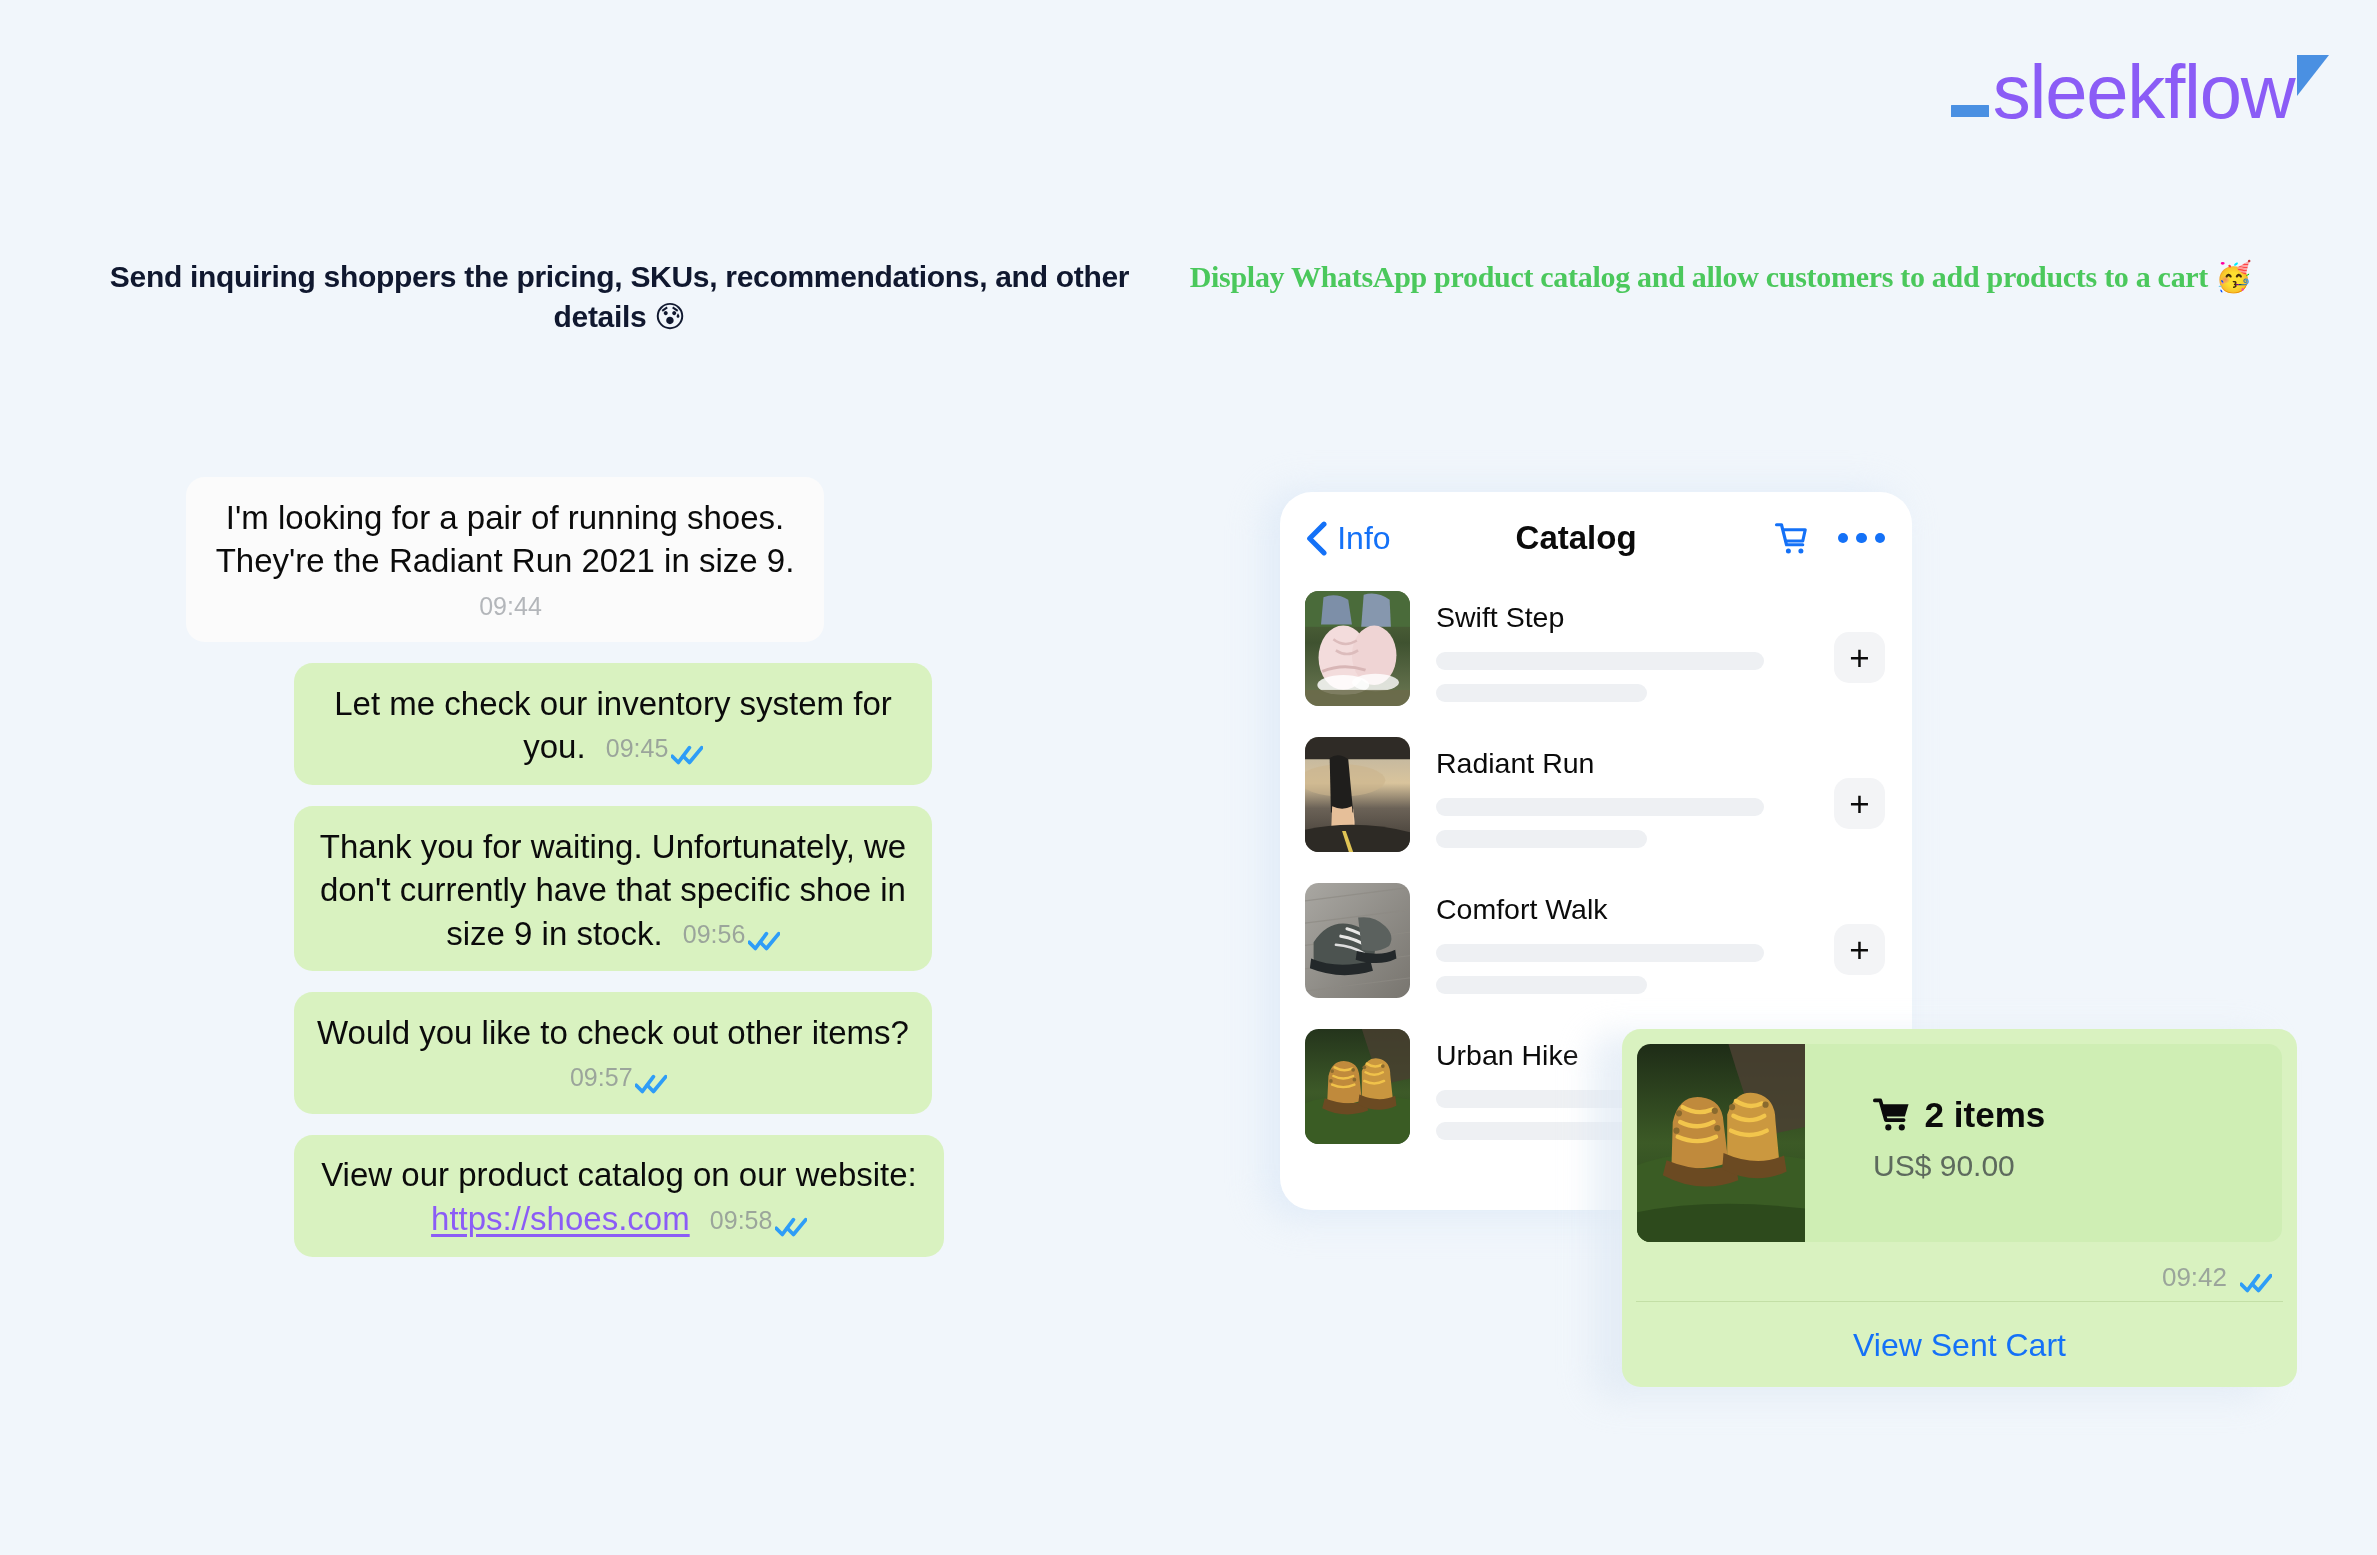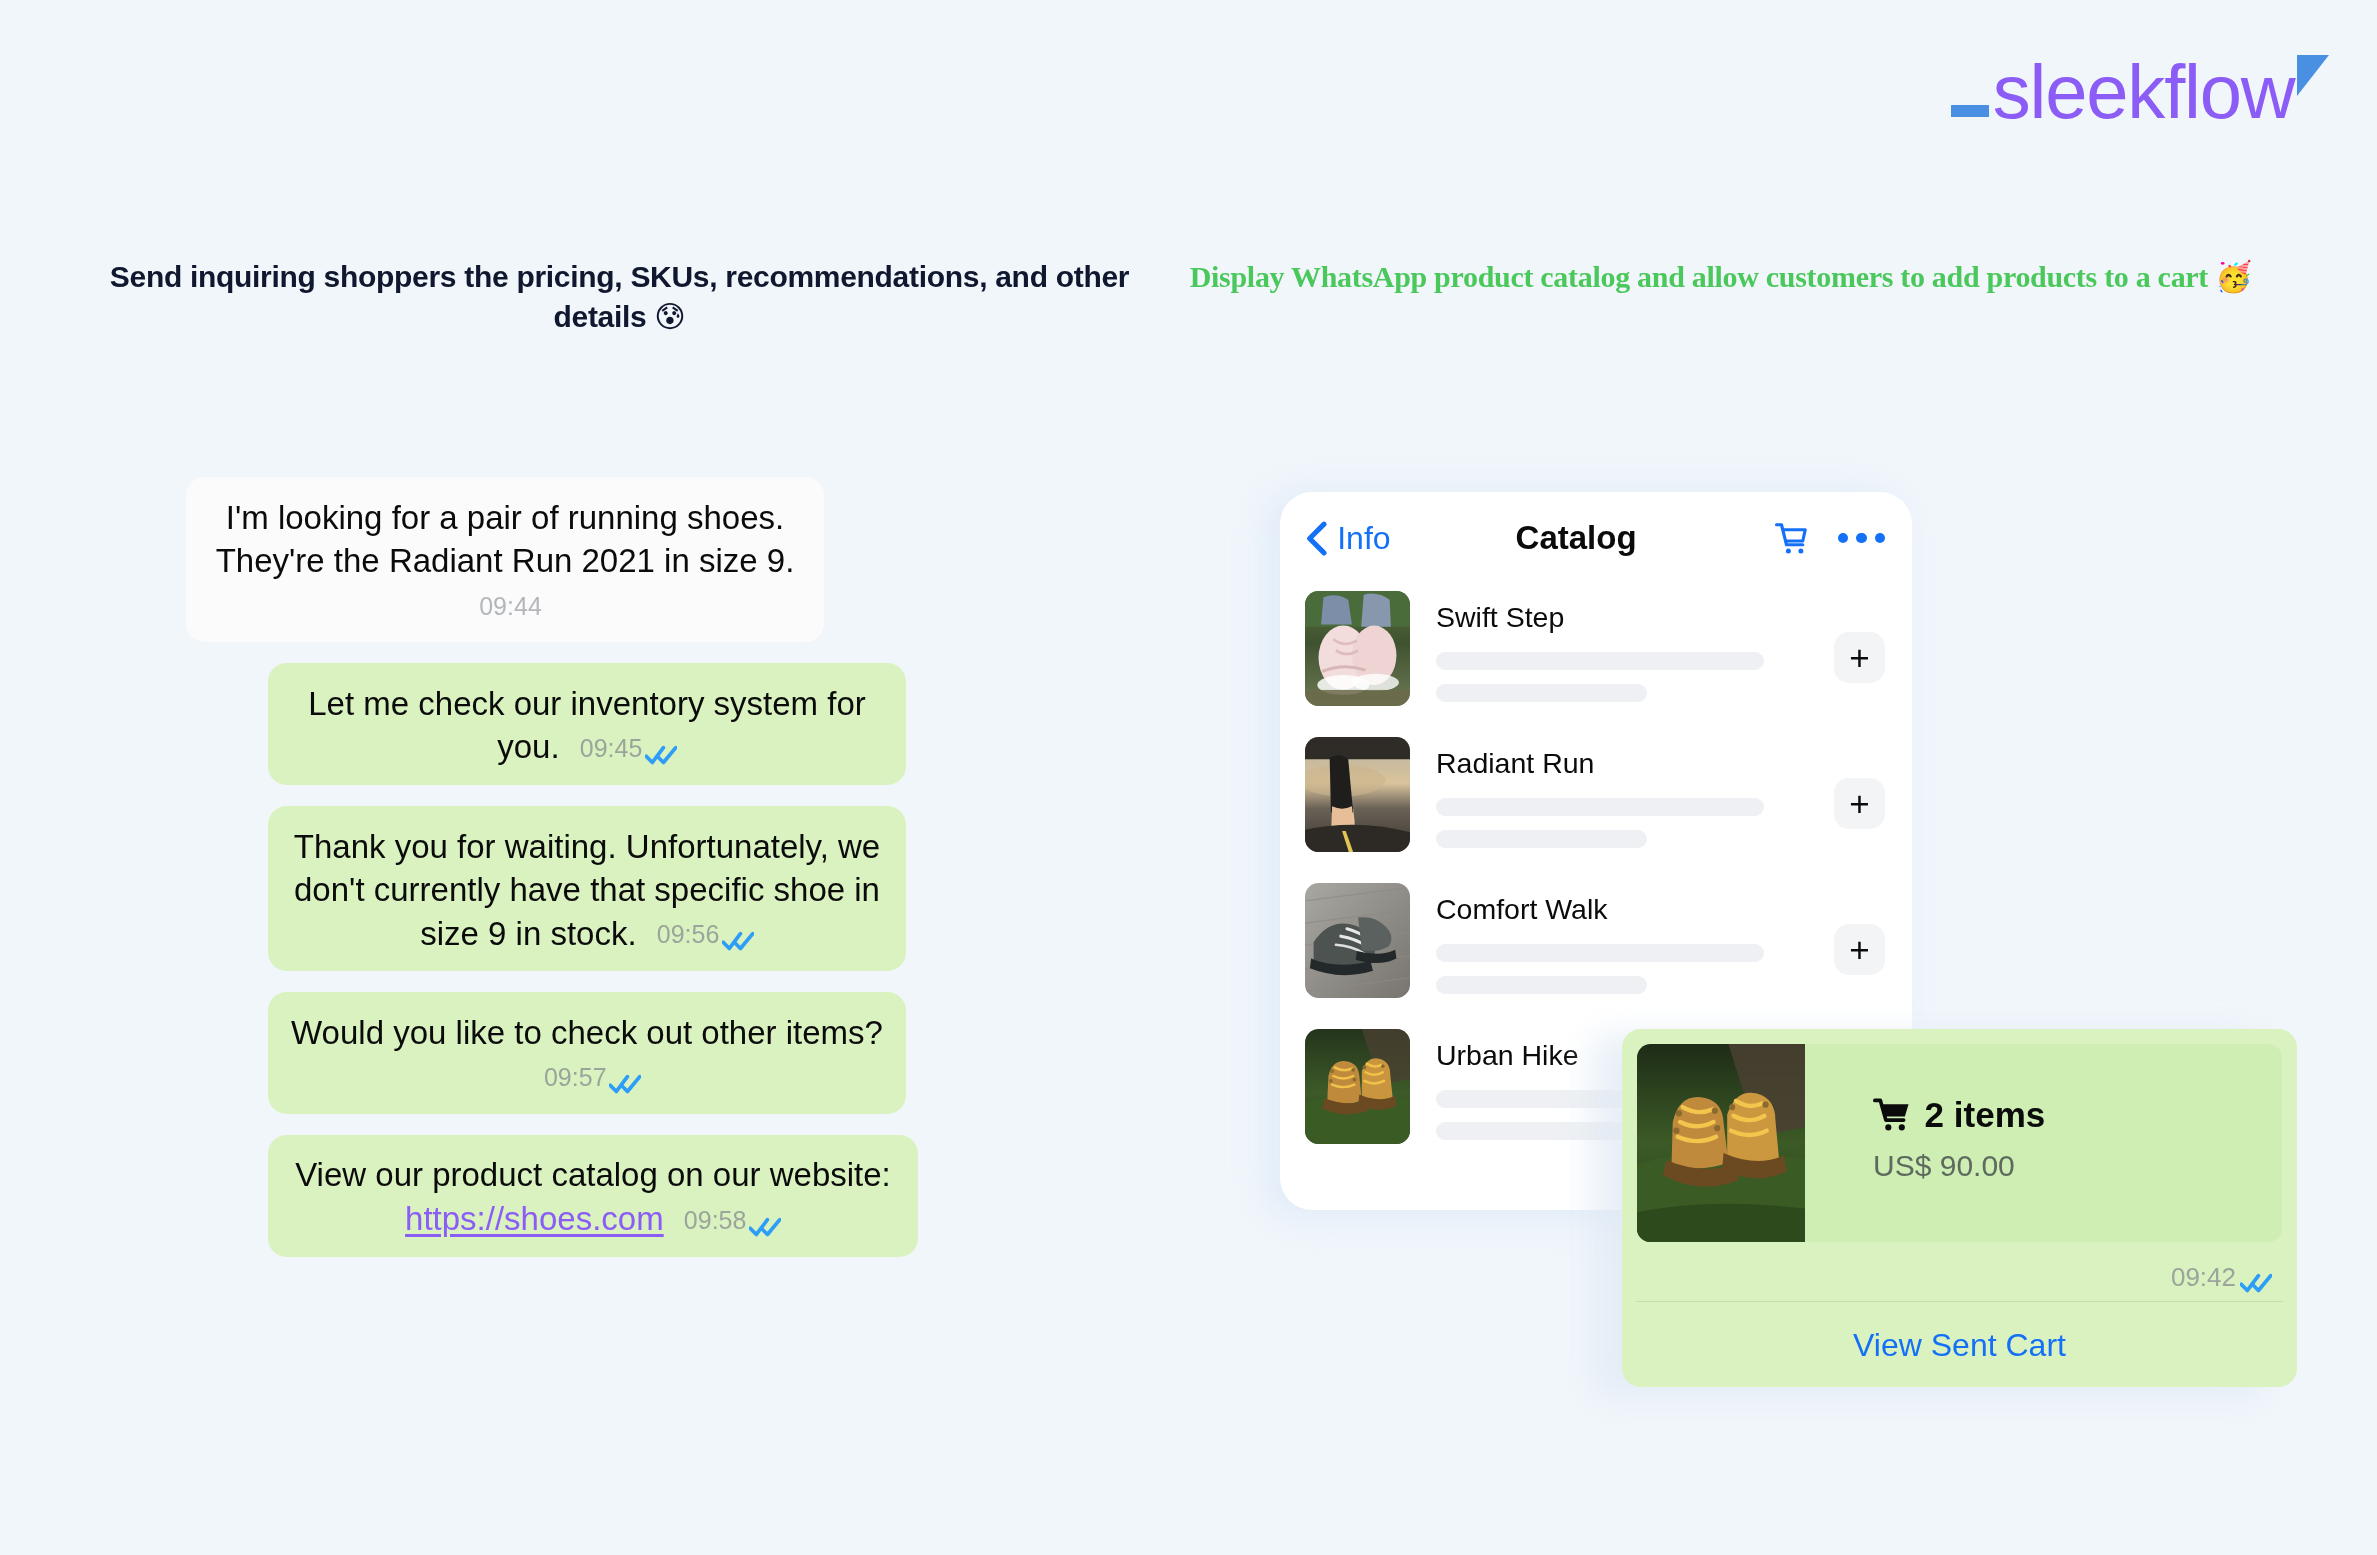--- a/index.html
+++ b/index.html
@@ -96,21 +96,21 @@
     width: fit-content;
     max-width: 638px;
     text-align: center;
   }
   .bubble.incoming {
     background: #fbfbfb;
     margin-left: 0;
   }
   .bubble.outgoing {
     background: #d9f2c0;
-    margin-left: 82px;
+    margin-left: 108px;
   }
   .bubble-text { display: inline; }
   .bubble-link {
     color: #8b5cf6;
     text-decoration: underline;
     text-underline-offset: 3.7px;
   }
   .meta {
     display: inline-flex;
     align-items: center;
@@ -275,21 +275,21 @@
     color: #0b0b0b;
   }
   #cart-price {
     font-size: 30px;
     color: #5d6a5d;
   }
   #cart-meta {
     display: flex;
     align-items: center;
     justify-content: flex-end;
-    gap: 4px;
+    gap: 13px;
     padding: 12.4px 25px 0 0;
     font-size: 26px;
     color: #9ba59b;
     height: 59px;
   }
   #cart-divider {
     height: 1.2px;
     background: #c3dfa6;
     margin: 0 13.6px;
   }

